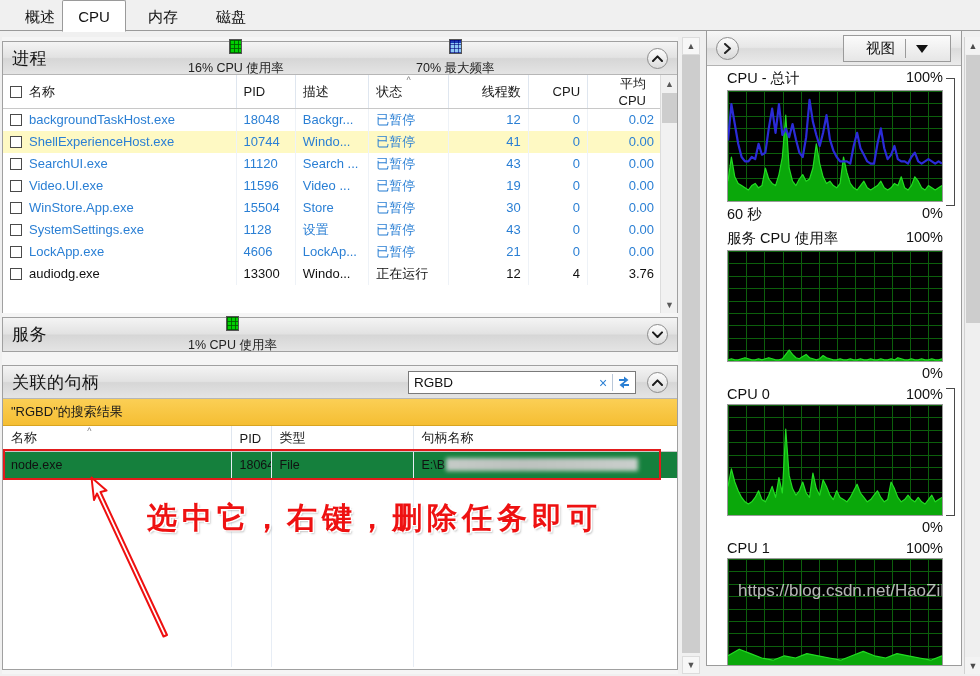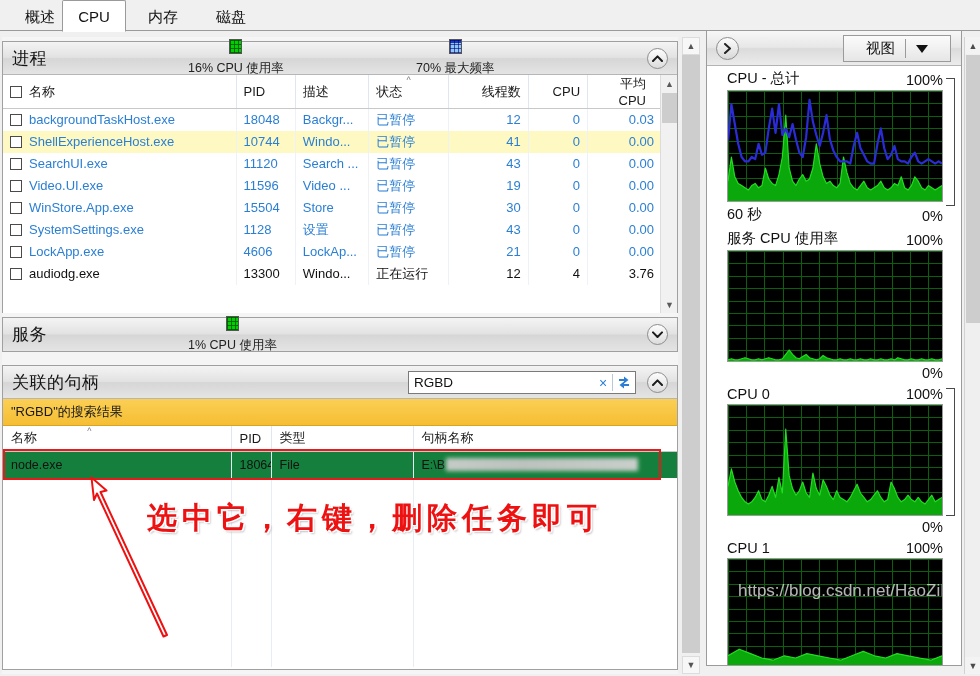--- a/index.html
+++ b/index.html
@@ -249,21 +249,21 @@
   }
   .view-btn .divider { width: 1px; height: 19px; background: #9a9a9a; }
   .caret-down {
     width: 0; height: 0;
     border-left: 6px solid transparent; border-right: 6px solid transparent;
     border-top: 8px solid #111;
   }
 
   .graph-block { position: relative; padding: 0 18px 0 20px; }
   .graph-label-row {
-    display: flex; justify-content: space-between; align-items: flex-end;
+    display: flex; justify-content: space-between; align-items: flex-start;
     font-size: 14.5px; color: #111;
     padding: 3px 0 2px 0;
   }
   .graph-canvas {
     position: relative;
     height: 112px;
     background: #000;
     border: 1px solid #9a9a9a;
     overflow: hidden;
   }
@@ -387,21 +387,21 @@
             </tr>
           </thead>
           <tbody id="proc-body">
               <tr>
                 <td class=""><span class="cbx"></span><span>backgroundTaskHost.exe</span></td>
                 <td class="">18048</td>
                 <td class="">Backgr...</td>
                 <td class="">已暂停</td>
                 <td class="num">12</td>
                 <td class="num">0</td>
-                <td class="num" style="padding-right: 22px;">0.03</td>
+                <td class="num" style="padding-right: 22px;">0.02</td>
               </tr>
               <tr class="selected">
                 <td class=""><span class="cbx"></span><span>ShellExperienceHost.exe</span></td>
                 <td class="">10744</td>
                 <td class="">Windo...</td>
                 <td class="">已暂停</td>
                 <td class="num">41</td>
                 <td class="num">0</td>
                 <td class="num" style="padding-right: 22px;">0.00</td>
               </tr>

